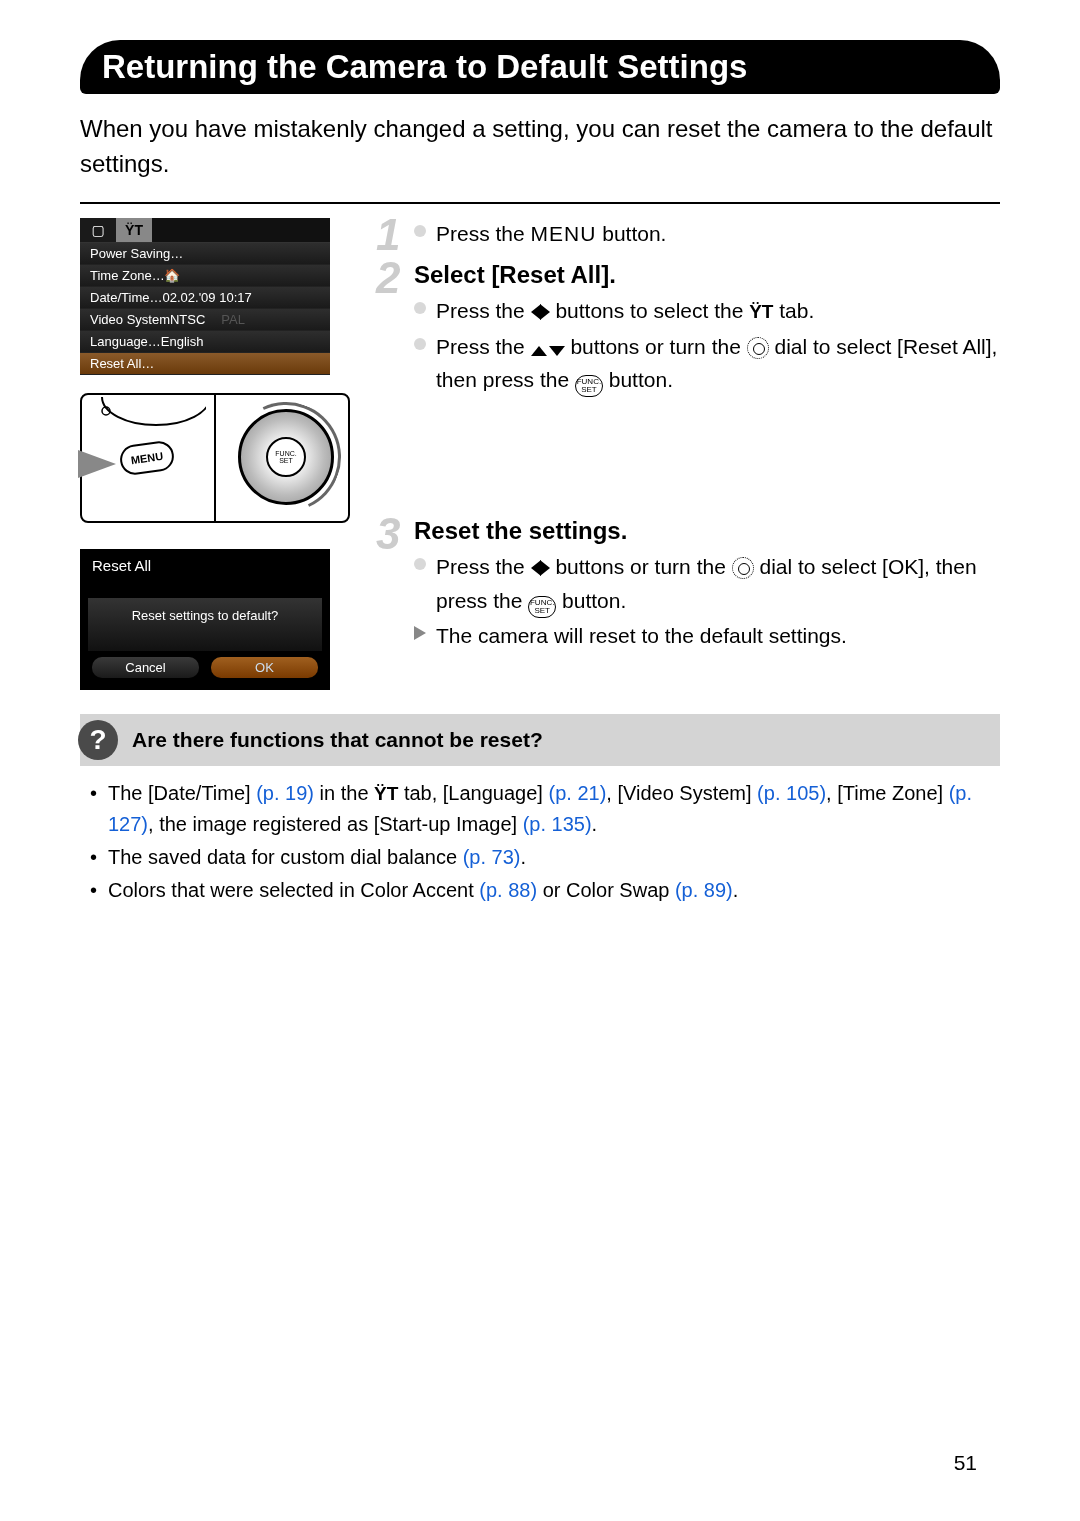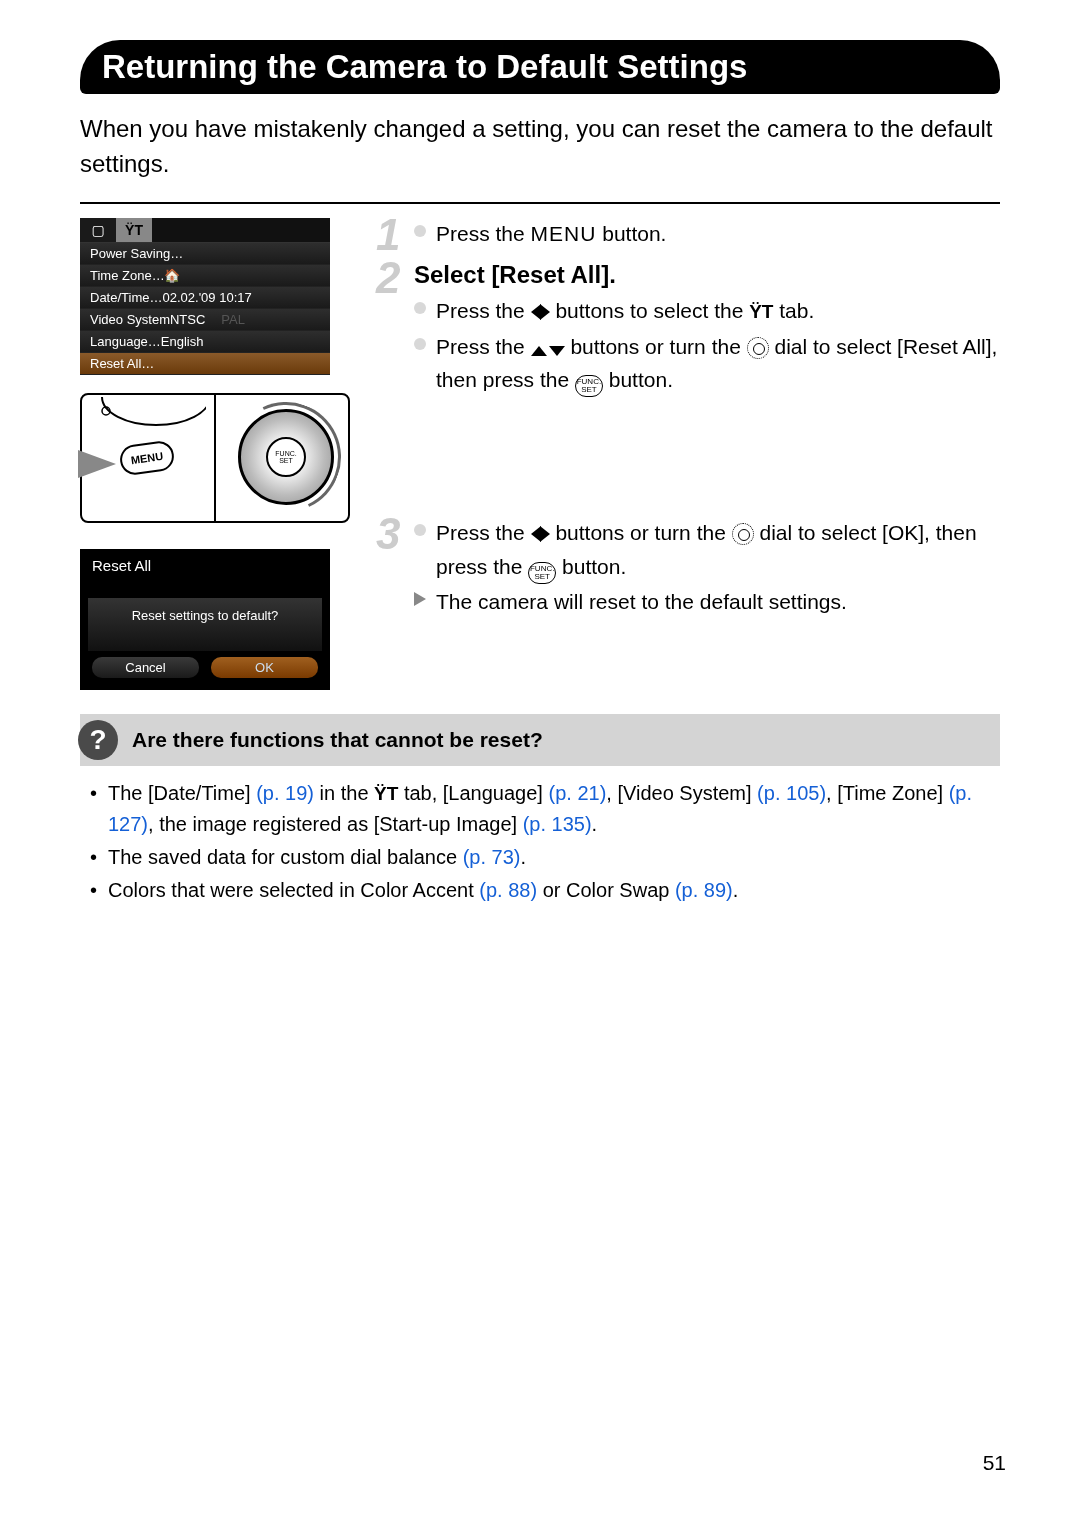--- a/index.html
+++ b/index.html
@@ -206,21 +206,21 @@
   }
   .qbox-title { font-size:21px; font-weight:bold; }
   .qbox-body { font-size:20px; line-height:1.55; padding:12px 4px 0 8px; }
   .qbox-body li { list-style: none; position:relative; padding-left:20px; margin-bottom:2px; }
   .qbox-body li::before {
     content:"•"; position:absolute; left:2px; top:0; font-size:20px;
   }
   .pref { color:#1560d6; }
 
   .page-num {
-    position:absolute; bottom:46px; right:74px;
+    position:absolute; bottom:46px; right:103px;
     font-size:21px;
   }
 
   .step-group-2 { margin-top: 120px; }
 </style>
 </head>
 <body>
 
 <div class="page">
 
@@ -314,20 +314,21 @@
             <span>Press the </span><span class="inline-icon"><span class="lr-tri l"></span><span class="lr-tri r"></span></span><span> buttons to select the </span><span class="tools-icon">ŸT</span><span> tab.</span>
           </div>
           <div class="bullet-line circ-bullet">
             <span>Press the </span><span class="inline-icon"><span class="ud-tri u"></span><span class="ud-tri d"></span></span><span> buttons or turn the </span><span class="dial-icon"></span><span> dial to select [Reset All], then press the </span><span class="func-icon">FUNC.<br>SET</span><span> button.</span>
           </div>
         </div>
       </div>
 
       <div class="step step-group-2">
         <div class="step-num">3</div>
+        <div class="step-title">Reset the settings.</div>
         <div class="step-body">
           <div class="bullet-line circ-bullet">
             <span>Press the </span><span class="inline-icon"><span class="lr-tri l"></span><span class="lr-tri r"></span></span><span> buttons or turn the </span><span class="dial-icon"></span><span> dial to select [OK], then press the </span><span class="func-icon">FUNC.<br>SET</span><span> button.</span>
           </div>
           <div class="bullet-line tri-bullet">
             <span>The camera will reset to the default settings.</span>
           </div>
         </div>
       </div>
 

